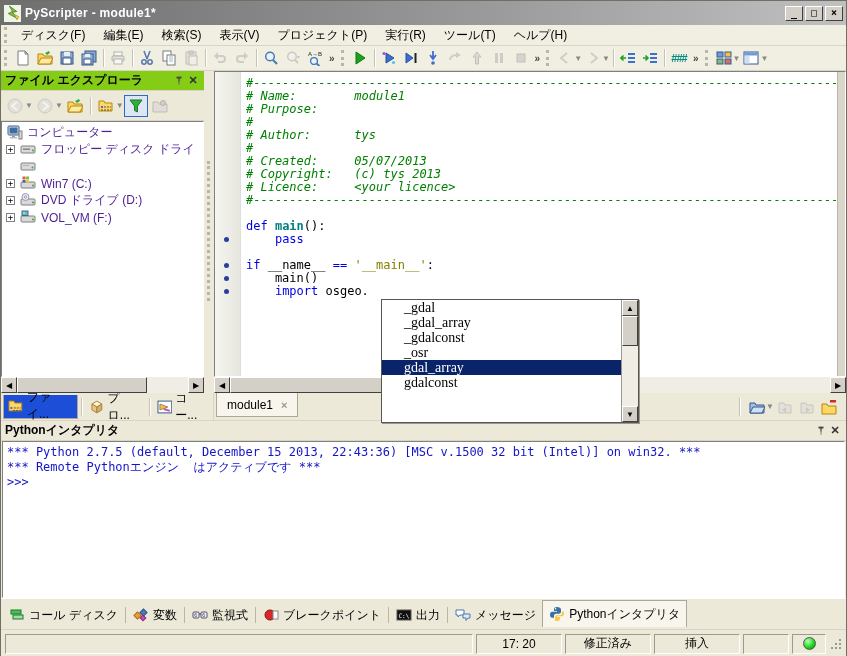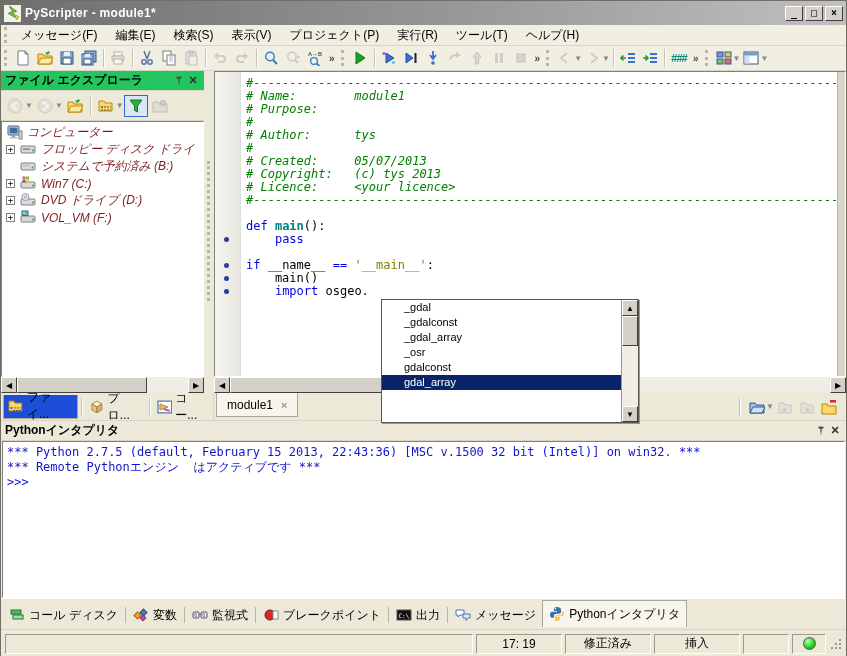--- a/index.html
+++ b/index.html
@@ -25,35 +25,35 @@
   .tbtn.dis { opacity:.55; filter:grayscale(1); }
   .tsep { width:1px; height:18px; background:#c6c3b5; box-shadow:1px 0 0 #fff; margin:0 3px; }
   .chev { font-size:10px; color:#444; padding:0 3px; font-weight:bold; }
   .caret { font-size:8px; color:#888; margin-left:-2px; }
   .hash-icon { color:#0a8a80; font-weight:bold; font-size:11px; letter-spacing:-1px; }
 
   
   .main { height:322px; display:flex; flex:0 0 auto; }
 
   .explorer { width:203px; display:flex; flex-direction:column; background:#ece9d8; }
-  .panel-header { height:20px; display:flex; align-items:center; padding:0 4px; font-weight:bold; color:#000; background:#22c55e; border-bottom:1px solid #d8d5c8; }
+  .panel-header { height:20px; display:flex; align-items:center; padding:0 4px; font-weight:bold; color:#000; background:#84cc16; border-bottom:1px solid #d8d5c8; }
   .panel-header .ph-label { flex:1; }
   .ph-btn { width:14px; height:14px; display:flex; align-items:center; justify-content:center; color:#333; font-size:11px; }
   .ph-btn svg { width:10px; height:10px; }
   .expl-toolbar { height:30px; display:flex; align-items:center; padding:0 2px; border-bottom:1px solid #d8d5c8; }
   .expl-toolbar .tbtn { width:24px; }
   .filter-frame { border:1px solid #316ac5; background:#dce6f5; }
   .tree { flex:1; background:#fff; border:1px solid; border-color:#808080 #fff #fff #808080; overflow:hidden; padding-top:2px; }
   .tree-row { height:17px; display:flex; align-items:center; white-space:nowrap; }
   .tree-row .expander { width:9px; height:9px; border:1px solid #808080; background:#fff; font-size:9px; line-height:7px; text-align:center; color:#000; margin-left:4px; margin-right:5px; font-family:"DejaVu Sans Mono",monospace; }
   .tree-row .exp-spacer { width:18px; }
   .tree-row .ticon16 { width:17px; height:15px; margin-right:4px; }
   .tree-row .ticon16 svg { width:17px; height:15px; }
   .tree-row.root { padding-left:4px; }
-  .tree-label { color:#7f1d1d;font-style:italic; }
+  .tree-label { color:#4c1d95; }
 
   .hscroll { height:16px; background:#d4d0c8; display:flex; }
   .sb-btn { width:16px; height:16px; background:#d4d0c8; border:1px solid; border-color:#fff #404040 #404040 #fff; color:#000; font-size:8px; display:flex; align-items:center; justify-content:center; }
   .sb-track { flex:1; background:#efede4; position:relative; }
   .sb-thumb { position:absolute; top:0; height:16px; background:#d4d0c8; border:1px solid; border-color:#fff #404040 #404040 #fff; }
 
   .splitter { width:10px; background:#ece9d8; position:relative; }
   .splitter .dots { position:absolute; left:3px; top:90px; height:140px; border-left:3px dotted #b9b6a8; }
 
   .editor-col { flex:1; display:flex; flex-direction:column; }
@@ -102,21 +102,21 @@
       radial-gradient(circle at 11px 11px,#999 1.2px,transparent 1.5px),
       radial-gradient(circle at 7px 11px,#999 1.2px,transparent 1.5px),
       radial-gradient(circle at 11px 7px,#999 1.2px,transparent 1.5px),
       radial-gradient(circle at 3px 11px,#999 1.2px,transparent 1.5px),
       radial-gradient(circle at 7px 7px,#999 1.2px,transparent 1.5px),
       radial-gradient(circle at 11px 3px,#999 1.2px,transparent 1.5px); }
 
   
   .autocomplete { position:absolute; left:380px; top:298px; width:258px; height:124px; background:#fff; border:1px solid #58574f; box-shadow:1px 1px 0 #9a9890; display:flex; z-index:20; }
   .ac-list { flex:1; overflow:hidden; }
-  .ac-item { height:15px; line-height:15px; padding-left:22px; color:#000; white-space:nowrap; font-size:11px; }
+  .ac-item { height:15px; line-height:15px; padding-left:22px; color:#000; white-space:nowrap; font-size:14px;font-family:Liberation Serif, serif; }
   .ac-item.selected { background:#0a246a; color:#fff; }
   .ac-scroll { width:17px; background:#d4d0c8; display:flex; flex-direction:column; border-left:1px solid #9a9890; }
   .ac-scroll .sb-btn { width:16px; }
   .ac-scroll .track { flex:1; background:#efede4; position:relative; }
   .ac-scroll .thumb { position:absolute; left:0; top:0; width:16px; height:30px; background:#d4d0c8; border:1px solid; border-color:#fff #404040 #404040 #fff; }
 </style>
 </head>
 <body>
 
 <div class="window">
@@ -129,21 +129,21 @@
         </svg></span>
     <span class="title">PyScripter - module1*</span>
     <span class="winbtn">_</span>
     <span class="winbtn">□</span>
     <span class="winbtn">×</span>
   </div>
 
   <div class="menubar">
     <span class="grip"></span>
     <span id="menu-items" style="display:flex">
-        <span class="menu-item">メッセージ(F)</span>
+        <span class="menu-item">ディスク(F)</span>
         <span class="menu-item">編集(E)</span>
         <span class="menu-item">検索(S)</span>
         <span class="menu-item">表示(V)</span>
         <span class="menu-item">プロジェクト(P)</span>
         <span class="menu-item">実行(R)</span>
         <span class="menu-item">ツール(T)</span>
         <span class="menu-item">ヘルプ(H)</span>
       </span>
   </div>
 
@@ -423,21 +423,20 @@
               </svg></span>
             <span class="tree-label">フロッピー ディスク ドライ</span>
           </div>
           <div class="tree-row">
             <span class="exp-spacer"></span>
             <span class="ticon16"><svg viewBox="0 0 17 15">
                 <rect x="1" y="4" width="14" height="7" rx="1" fill="#d9d9d9" stroke="#808080"></rect>
                 <circle cx="12.5" cy="8.5" r="1" fill="#2fae3c"></circle>
                 <rect x="3" y="6" width="6" height="1" fill="#b5b5b5"></rect>
               </svg></span>
-            <span class="tree-label">システムで予約済み (B:)</span>
           </div>
           <div class="tree-row">
             <span class="expander">+</span>
             <span class="ticon16"><svg viewBox="0 0 17 15">
                 <rect x="1" y="6" width="14" height="6" rx="1" fill="#d9d9d9" stroke="#808080"></rect>
                 <circle cx="13" cy="9.5" r="1" fill="#2fae3c"></circle>
                 <rect x="2.5" y="0.5" width="3" height="3" fill="#e85b3a"></rect>
                 <rect x="6" y="0.5" width="3" height="3" fill="#7cc043"></rect>
                 <rect x="2.5" y="4" width="3" height="2.5" fill="#3a6ea5"></rect>
                 <rect x="6" y="4" width="3" height="2.5" fill="#f5c53a"></rect>
@@ -569,21 +568,21 @@
     <span class="ph-label">Pythonインタプリタ</span>
     <span class="ph-btn">
         <svg viewBox="0 0 16 16">
           <rect x="7" y="2" width="2" height="7" fill="#444"></rect>
           <rect x="4" y="1" width="8" height="3" fill="#444"></rect>
           <rect x="7.5" y="9" width="1" height="5" fill="#444"></rect>
         </svg>
       </span>
     <span class="ph-btn">✕</span>
   </div>
-  <div class="interp-body" id="interp-body"><div>*** Python 2.7.5 (default, February 15 2013, 22:43:36) [MSC v.1500 32 bit (Intel)] on win32. ***</div><div>*** Remote Pythonエンジン  はアクティブです ***</div><div>&gt;&gt;&gt;</div></div>
+  <div class="interp-body" id="interp-body"><div>*** Python 2.7.5 (default, December 15 2013, 22:43:36) [MSC v.1500 32 bit (Intel)] on win32. ***</div><div>*** Remote Pythonエンジン  はアクティブです ***</div><div>&gt;&gt;&gt;</div></div>
 
   <div class="bottom-tabs" id="bottom-tabs">
       <span class="btab">
         <svg viewBox="0 0 16 16">
           <rect x="2" y="3" width="10" height="4" fill="#4cbf5c" stroke="#1b7a26"></rect>
           <rect x="4" y="8" width="10" height="4" fill="#a5dcae" stroke="#1b7a26"></rect>
         </svg>
         <span>コール ディスク</span>
       </span>
       <span class="btab-sep"></span>
@@ -635,38 +634,38 @@
           <path d="M8 1C5.5 1 5 2.2 5 3.5V5h3v.8H3.2C1.8 5.8 1 7 1 8.8s.8 3 2.2 3H5V9.9C5 8.6 6 7.8 7.2 7.8H10c1.2 0 2-.8 2-2V3.5C12 2.2 10.5 1 8 1z" fill="#3a72a8"></path>
           <path d="M8 15c2.5 0 3-1.2 3-2.5V11H8v-.8h4.8c1.4 0 2.2-1.2 2.2-3 0-.6-.1-1.2-.3-1.7H13v1.6c0 1.3-1 2.1-2.2 2.1H8c-1.2 0-2 .8-2 2v1.3C6 13.8 5.5 15 8 15z" fill="#f7c948"></path>
           <circle cx="6.6" cy="2.8" r="0.7" fill="#fff"></circle>
         </svg>
         <span>Pythonインタプリタ</span>
       </span>
     </div>
 
   <div class="statusbar">
     <span class="status-cell sc-flex"></span>
-    <span class="status-cell" style="width:86px">17: 19</span>
+    <span class="status-cell" style="width:86px">17: 20</span>
     <span class="status-cell" style="width:86px">修正済み</span>
     <span class="status-cell" style="width:86px">挿入</span>
     <span class="status-cell" style="width:46px"></span>
     <span class="status-cell" style="width:34px">
         <span class="green-dot"></span>
       </span>
     <span class="resize-grip"></span>
   </div>
 
   <div class="autocomplete">
     <div class="ac-list" id="ac-list">
         <div class="ac-item">_gdal</div>
+        <div class="ac-item">_gdal_array</div>
         <div class="ac-item">_gdalconst</div>
-        <div class="ac-item">_gdal_array</div>
         <div class="ac-item">_osr</div>
+        <div class="ac-item selected">gdal_array</div>
         <div class="ac-item">gdalconst</div>
-        <div class="ac-item selected">gdal_array</div>
       </div>
     <div class="ac-scroll">
       <span class="sb-btn">▲</span>
       <span class="track">
           <span class="thumb"></span>
         </span>
       <span class="sb-btn">▼</span>
     </div>
   </div>
 

